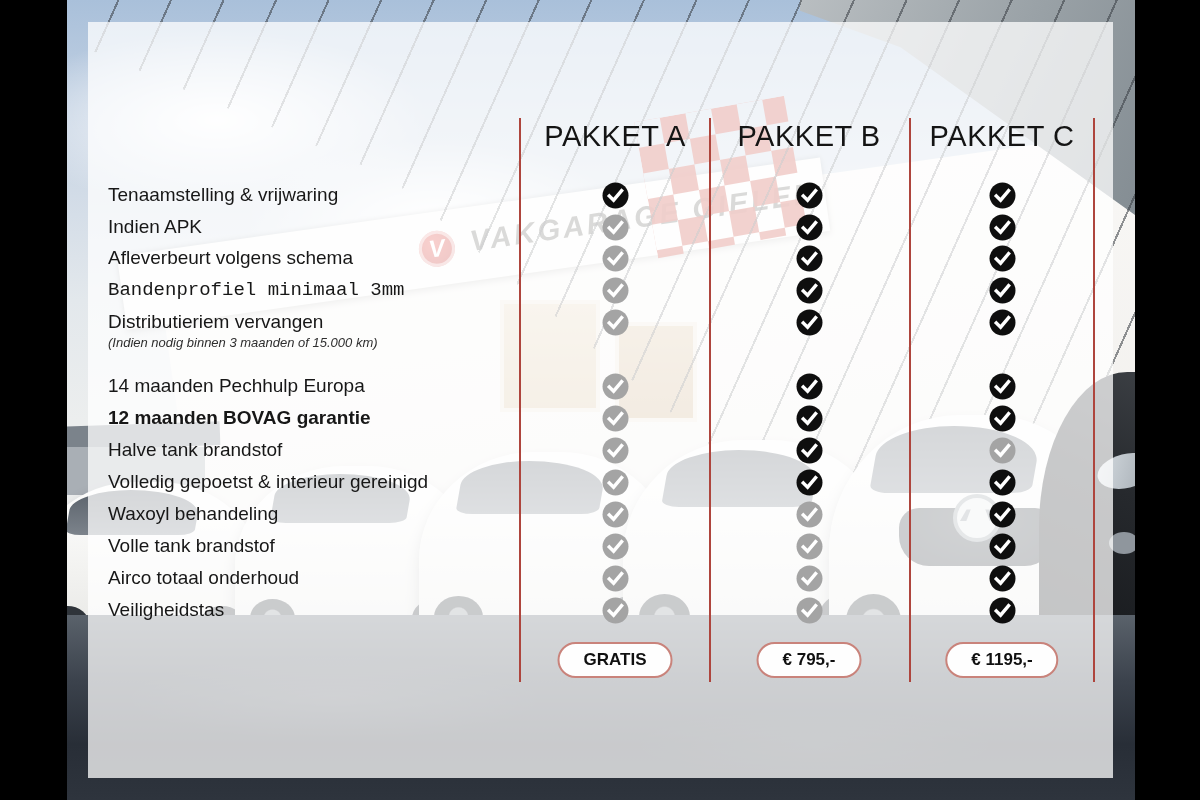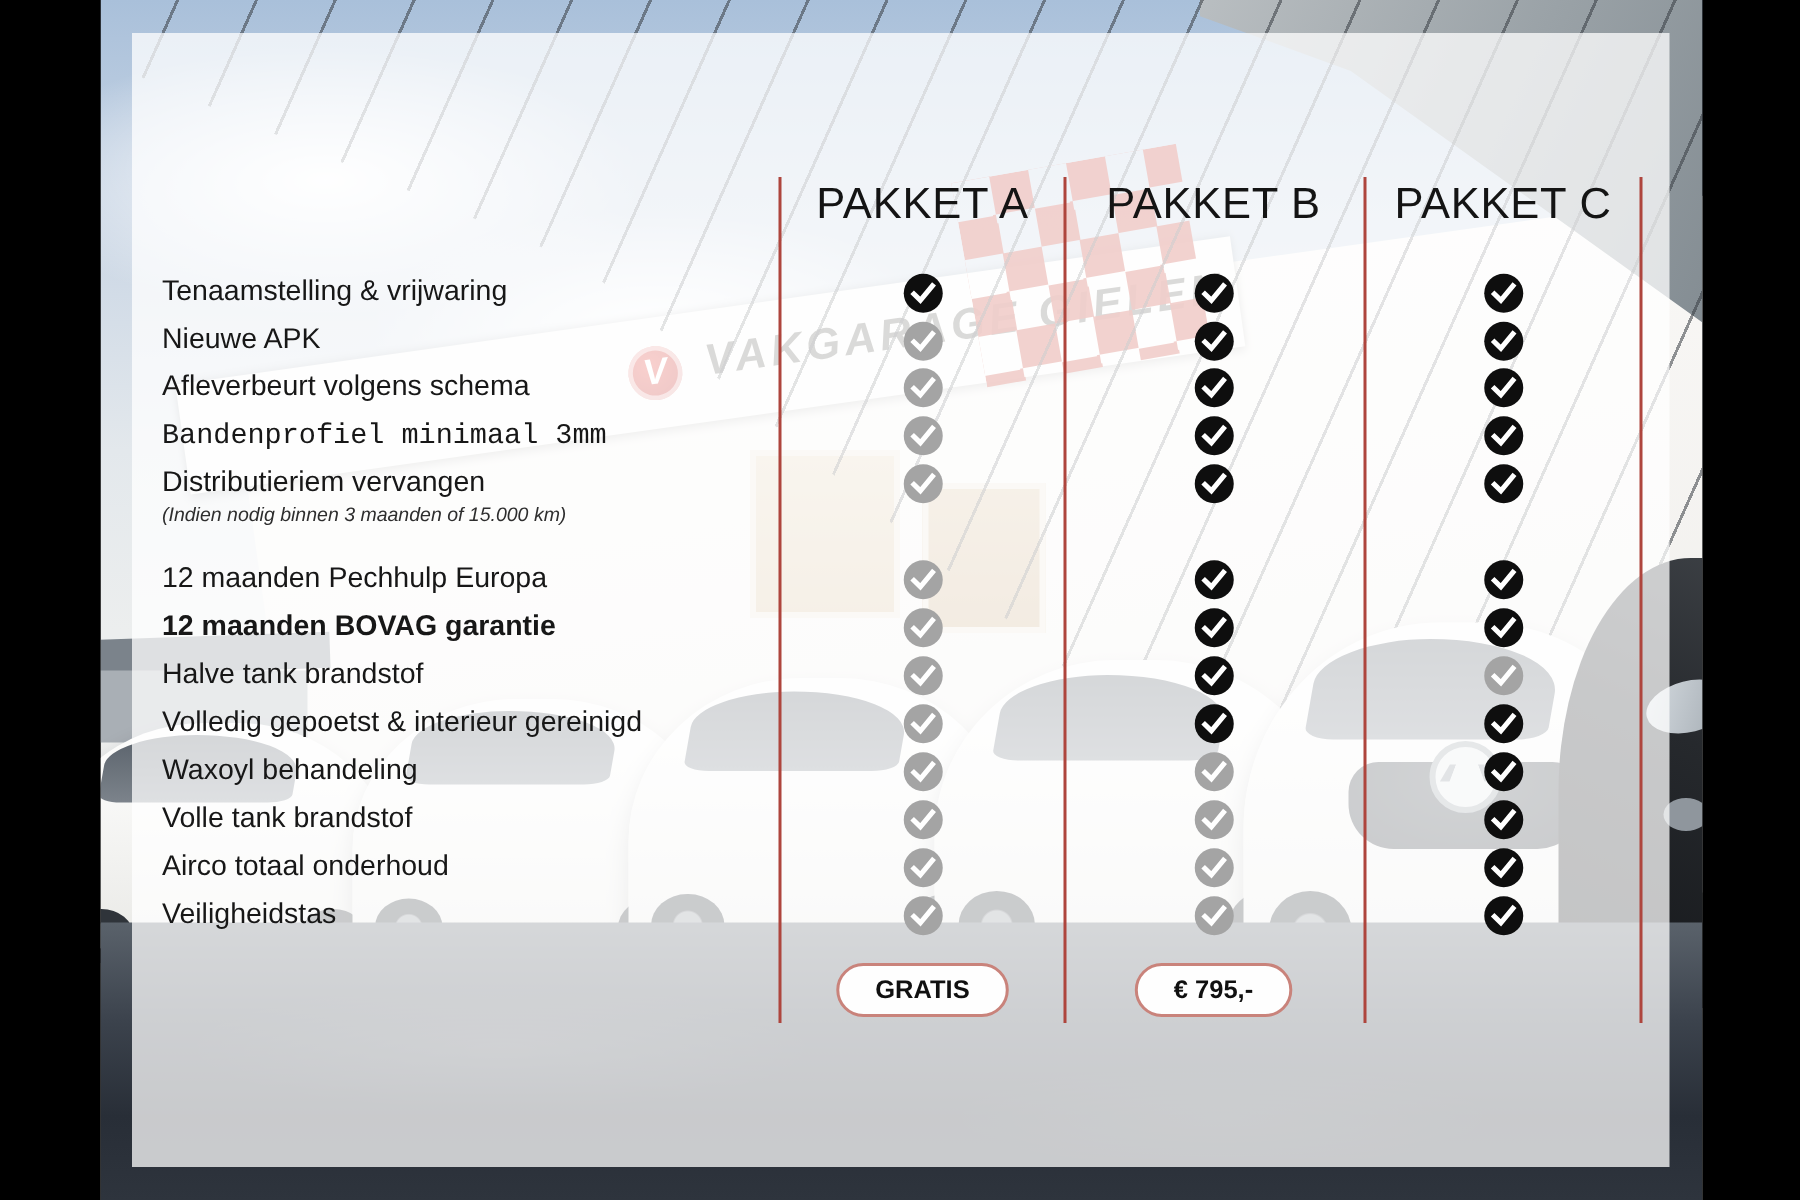--- a/index.html
+++ b/index.html
@@ -154,21 +154,21 @@
             <path d="M7.3 14.0 L11.6 18.2 L19.6 8.6" fill="none" stroke="#ffffff" stroke-width="3.4" stroke-linecap="square"></path>
           </svg></span>
         <span class="check" style="left: 795.5px; top: 181.5px;"><svg width="27" height="27" viewBox="0 0 27 27">
             <circle cx="13.5" cy="13.5" r="13" fill="#0e0e0e"></circle>
             <path d="M7.3 14.0 L11.6 18.2 L19.6 8.6" fill="none" stroke="#ffffff" stroke-width="3.4" stroke-linecap="square"></path>
           </svg></span>
         <span class="check" style="left: 988.5px; top: 181.5px;"><svg width="27" height="27" viewBox="0 0 27 27">
             <circle cx="13.5" cy="13.5" r="13" fill="#0e0e0e"></circle>
             <path d="M7.3 14.0 L11.6 18.2 L19.6 8.6" fill="none" stroke="#ffffff" stroke-width="3.4" stroke-linecap="square"></path>
           </svg></span>
-        <div class="rowlabel" style="top: 211px;">Nieuwe APK</div>
+        <div class="rowlabel" style="top: 211px;">Indien APK</div>
         <span class="check" style="left: 601.5px; top: 213.5px;"><svg width="27" height="27" viewBox="0 0 27 27">
             <circle cx="13.5" cy="13.5" r="13" fill="#a4a4a4"></circle>
             <path d="M7.3 14.0 L11.6 18.2 L19.6 8.6" fill="none" stroke="#ffffff" stroke-width="3.4" stroke-linecap="square"></path>
           </svg></span>
         <span class="check" style="left: 795.5px; top: 213.5px;"><svg width="27" height="27" viewBox="0 0 27 27">
             <circle cx="13.5" cy="13.5" r="13" fill="#0e0e0e"></circle>
             <path d="M7.3 14.0 L11.6 18.2 L19.6 8.6" fill="none" stroke="#ffffff" stroke-width="3.4" stroke-linecap="square"></path>
           </svg></span>
         <span class="check" style="left: 988.5px; top: 213.5px;"><svg width="27" height="27" viewBox="0 0 27 27">
             <circle cx="13.5" cy="13.5" r="13" fill="#0e0e0e"></circle>
@@ -207,21 +207,21 @@
             <path d="M7.3 14.0 L11.6 18.2 L19.6 8.6" fill="none" stroke="#ffffff" stroke-width="3.4" stroke-linecap="square"></path>
           </svg></span>
         <span class="check" style="left: 795.5px; top: 308.5px;"><svg width="27" height="27" viewBox="0 0 27 27">
             <circle cx="13.5" cy="13.5" r="13" fill="#0e0e0e"></circle>
             <path d="M7.3 14.0 L11.6 18.2 L19.6 8.6" fill="none" stroke="#ffffff" stroke-width="3.4" stroke-linecap="square"></path>
           </svg></span>
         <span class="check" style="left: 988.5px; top: 308.5px;"><svg width="27" height="27" viewBox="0 0 27 27">
             <circle cx="13.5" cy="13.5" r="13" fill="#0e0e0e"></circle>
             <path d="M7.3 14.0 L11.6 18.2 L19.6 8.6" fill="none" stroke="#ffffff" stroke-width="3.4" stroke-linecap="square"></path>
           </svg></span>
-        <div class="rowlabel" style="top: 370px;">12 maanden Pechhulp Europa</div>
+        <div class="rowlabel" style="top: 370px;">14 maanden Pechhulp Europa</div>
         <span class="check" style="left: 601.5px; top: 372.5px;"><svg width="27" height="27" viewBox="0 0 27 27">
             <circle cx="13.5" cy="13.5" r="13" fill="#a4a4a4"></circle>
             <path d="M7.3 14.0 L11.6 18.2 L19.6 8.6" fill="none" stroke="#ffffff" stroke-width="3.4" stroke-linecap="square"></path>
           </svg></span>
         <span class="check" style="left: 795.5px; top: 372.5px;"><svg width="27" height="27" viewBox="0 0 27 27">
             <circle cx="13.5" cy="13.5" r="13" fill="#0e0e0e"></circle>
             <path d="M7.3 14.0 L11.6 18.2 L19.6 8.6" fill="none" stroke="#ffffff" stroke-width="3.4" stroke-linecap="square"></path>
           </svg></span>
         <span class="check" style="left: 988.5px; top: 372.5px;"><svg width="27" height="27" viewBox="0 0 27 27">
             <circle cx="13.5" cy="13.5" r="13" fill="#0e0e0e"></circle>
@@ -315,14 +315,15 @@
             <path d="M7.3 14.0 L11.6 18.2 L19.6 8.6" fill="none" stroke="#ffffff" stroke-width="3.4" stroke-linecap="square"></path>
           </svg></span>
         <span class="check" style="left: 988.5px; top: 596.5px;"><svg width="27" height="27" viewBox="0 0 27 27">
             <circle cx="13.5" cy="13.5" r="13" fill="#0e0e0e"></circle>
             <path d="M7.3 14.0 L11.6 18.2 L19.6 8.6" fill="none" stroke="#ffffff" stroke-width="3.4" stroke-linecap="square"></path>
           </svg></span>
       </div>
 
     <div class="pill" style="left:615px;">GRATIS</div>
     <div class="pill" style="left:809px;">€ 795,-</div>
+    <div class="pill" style="left:1002px;">€ 1195,-</div>
   </div>
 </div>
 
 </body></html>

